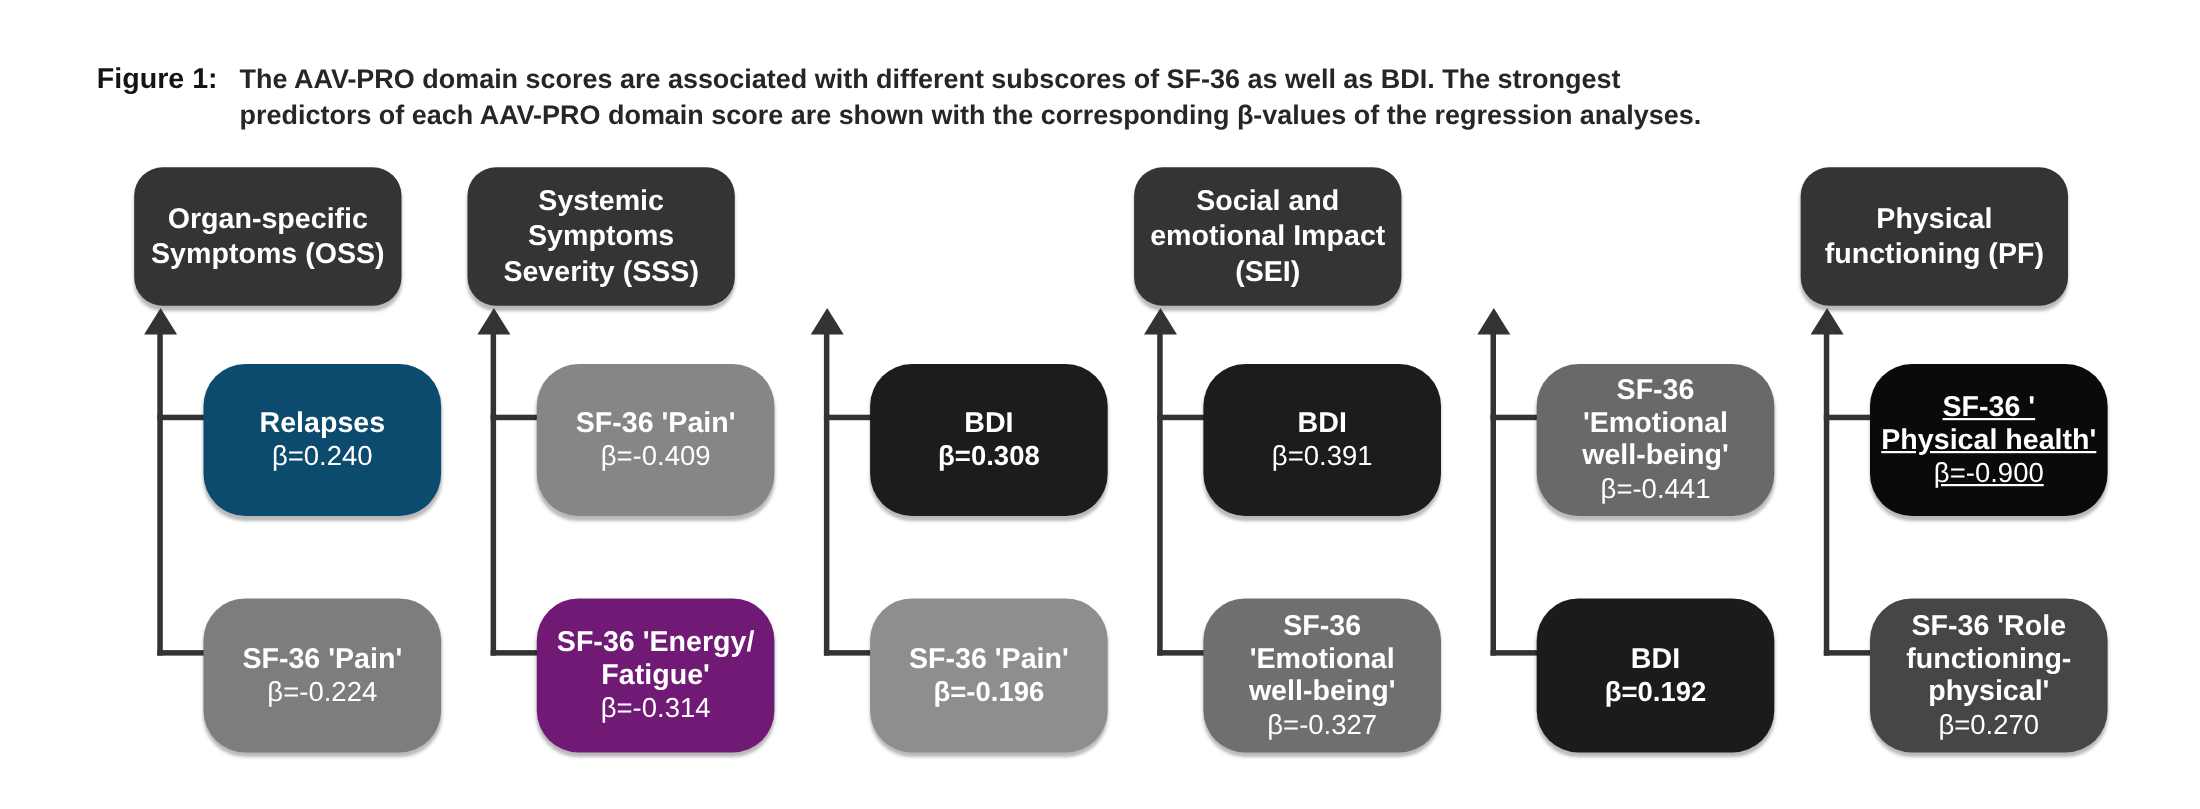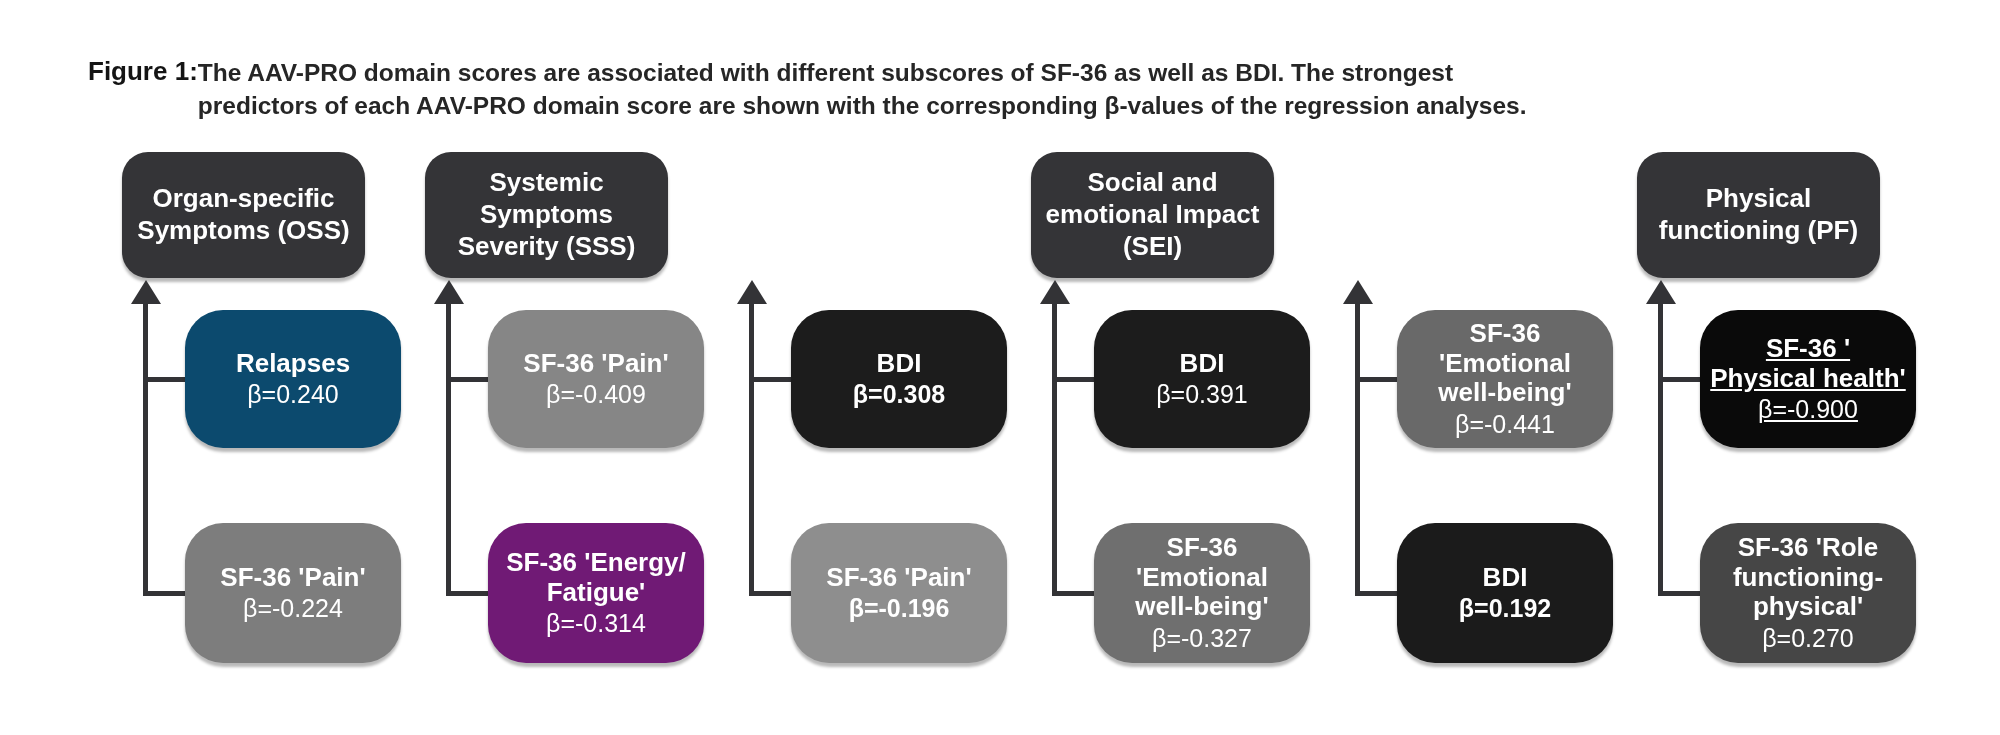--- a/index.html
+++ b/index.html
@@ -2,21 +2,21 @@
 <html><head>
 <meta charset="utf-8">
 <style>
   html,body { margin:0; padding:0; background:#ffffff; }
   .page {
     position:relative; width:2000px; height:735px; background:#ffffff;
     font-family:"Liberation Sans","DejaVu Sans",sans-serif; overflow:hidden;
   }
 
   
-  .caption-row { position:absolute; left:88px; top:56px; display:flex; }
+  .caption-row { position:absolute; left:88px; top:56px; display:flex; gap:20px; }
   .fig-label { font-weight:bold; font-size:26px; color:#141414; white-space:nowrap; }
   .caption-text { font-size:24.5px; color:#262626; line-height:1.36;font-weight:bold; }
 
   
   .column { position:absolute; top:0; width:303px; height:735px; }
 
   .header-box {
     position:absolute; left:0; top:152px; width:243px; height:126px;
     background:#343437; border-radius:26px;
     display:flex; align-items:center; justify-content:center; text-align:center;
@@ -33,20 +33,21 @@
   .vline { position:absolute; left:21px; top:301px; width:5px; height:295px; background:#333336; }
   .connector { position:absolute; left:21px; width:46px; height:5px; background:#333336; }
   .connector.c1 { top:377px; }
   .connector.c2 { top:591px; }
 
   .child-box {
     position:absolute; left:63px; width:216px; border-radius:38px;
     display:flex; flex-direction:column; align-items:center; justify-content:center;
     text-align:center; color:#ffffff; padding:6px 10px; box-sizing:border-box;
     box-shadow:0 4px 3px rgba(0,0,0,0.28);
+    margin-top:21px;
   }
   .child-box.r1 { top:310px; height:138px; }
   .child-box.r2 { top:523px; height:140px; }
 
   .predictor-name { font-weight:bold; font-size:26px; line-height:1.14; }
   .beta { font-size:25px; line-height:1.2; margin-top:1px; }
   .beta-bold { font-weight:bold; }
 </style>
 </head>
 <body>

